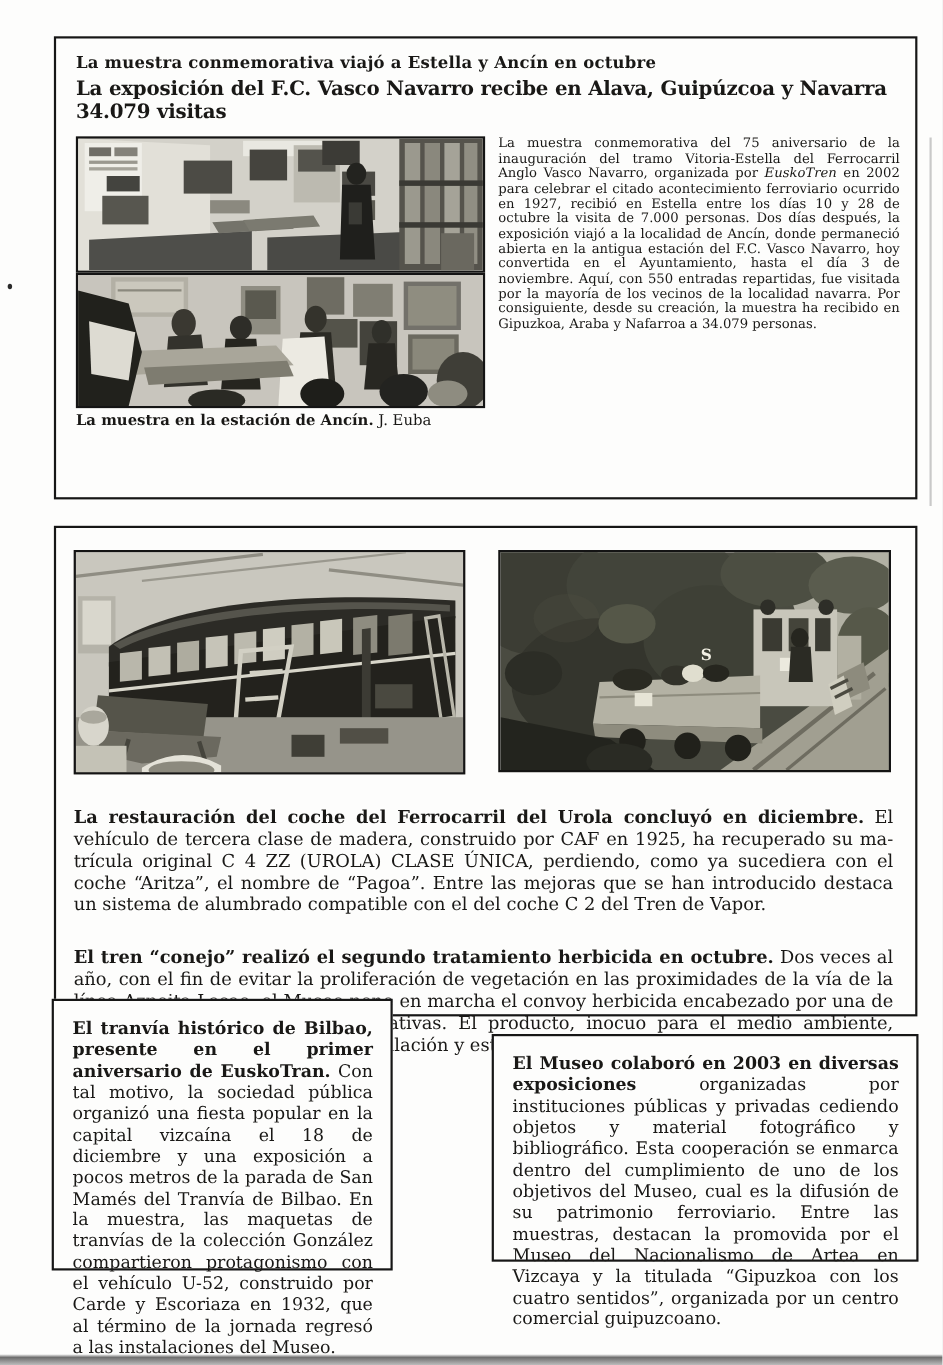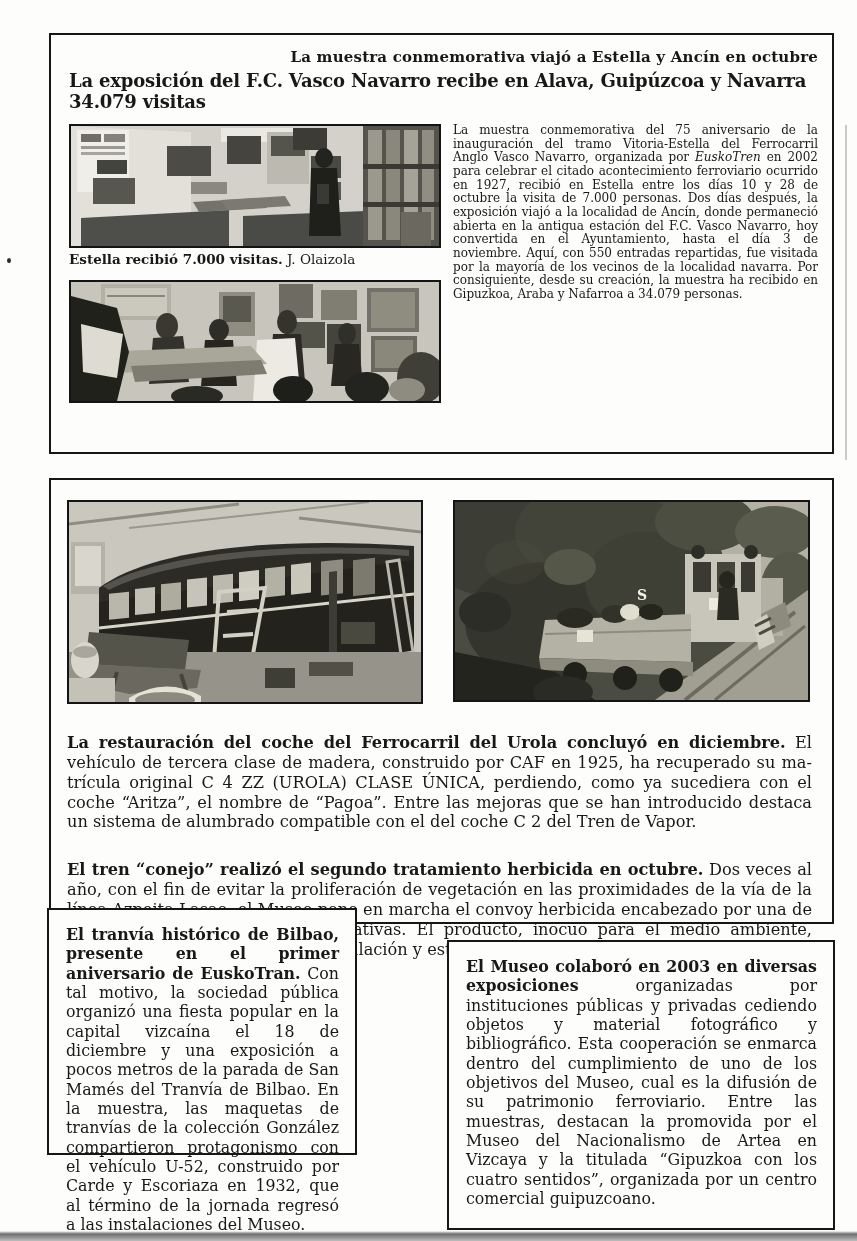--- a/index.html
+++ b/index.html
@@ -12,39 +12,39 @@
     color:#191816;
   }
   .frame{
     position:absolute;
     border:2px solid #161616;
     background:#fdfdfc;
     box-sizing:border-box;
   }
   
   .box1{left:49px;top:33px;width:785px;height:421px;padding:13px 14px 8px 18px;}
-  .kicker{font-weight:bold;font-size:15px;letter-spacing:.2px;text-align:right;}
+  .kicker{font-weight:bold;font-size:15px;letter-spacing:.2px;}
   .headline{font-weight:bold;font-size:18px;line-height:1.14;letter-spacing:-.2px;margin-top:5px;}
   .cols{display:flex;gap:12px;margin-top:12px;}
   .photocol{width:372px;flex:none;}
   .photo{border:2px solid #141414;background:#cfcdc6;box-sizing:border-box;overflow:hidden;}
   .photo svg{display:block;}
   .caption{font-size:13.5px;margin:3px 0 12px 0;line-height:1.25;}
   .caption b{font-weight:bold;}
   .bodycol{flex:1;font-size:12px;line-height:1.14;text-align:justify;}
   .bodycol .it{font-style:italic;}
   
   .box2{left:49px;top:478px;width:785px;height:446px;padding:20px 20px 14px 16px;}
   .photorow{display:flex;gap:30px;}
   .textrow{display:flex;gap:28px;margin-top:29px;flex-direction:column;}
   .tcol{flex:1;font-size:16.2px;line-height:1.225;text-align:justify;}
   .lead{font-weight:bold;}
   
   .box3{left:47px;top:908px;width:310px;height:247px;padding:15px 16px 10px 17px;}
-  .box4{left:447px;top:940px;width:388px;height:290px;padding:15px 16px 10px 17px;}
+  .box4{left:447px;top:940px;width:388px;height:207px;padding:15px 16px 10px 17px;}
   .bbody{font-size:15.8px;line-height:1.225;text-align:justify;}
   
   .scanband{position:absolute;left:0;bottom:0;width:857px;height:10px;
     background:linear-gradient(#fdfdfc 0%,#6e6e6e 30%,#8a8a8a 55%,#bdbdbd 100%);}
   .dot{position:absolute;left:7px;top:258px;width:4px;height:5px;background:#2a2a2a;border-radius:50%;}
   .edgeline{position:absolute;left:845px;top:125px;width:2px;height:335px;background:#c9c9c9;}
 </style>
 </head>
 <body>
 
@@ -86,21 +86,20 @@
             <rect x="292" y="0" width="76" height="120" fill="#55534c"></rect>
             <rect x="297" y="4" width="14" height="110" fill="#9b998e"></rect>
             <rect x="315" y="4" width="14" height="110" fill="#8a887d"></rect>
             <rect x="333" y="4" width="14" height="110" fill="#a5a398"></rect>
             <rect x="351" y="4" width="12" height="110" fill="#908e83"></rect>
             <rect x="292" y="38" width="76" height="5" fill="#3a3934"></rect>
             <rect x="292" y="76" width="76" height="5" fill="#3a3934"></rect>
             <rect x="330" y="86" width="30" height="34" fill="#6a685f"></rect>
           </svg>
         </div>
-        <div class="caption"><b>Estella recibió 7.000 visitas.</b><span> J. Olaizola</span></div>
 
         <div class="photo" style="height:123px">
           <svg width="368" height="119" viewBox="0 0 368 119">
             <rect width="368" height="119" fill="#c8c5bd"></rect>
             <rect x="30" y="2" width="70" height="36" fill="#b3b0a5"></rect>
             <rect x="34" y="6" width="62" height="28" fill="#cbc8bd"></rect>
             <line x1="36" y1="14" x2="94" y2="14" stroke="#8b897e" stroke-width="2"></line>
             <rect x="148" y="10" width="36" height="44" fill="#8f8d82"></rect>
             <rect x="152" y="14" width="28" height="26" fill="#5a594f"></rect>
             <rect x="208" y="2" width="34" height="34" fill="#6e6c62"></rect>
@@ -125,20 +124,21 @@
             <polygon points="0,18 56,30 62,119 0,119" fill="#232URL" opacity="0"></polygon>
             <path d="M0,14 L46,26 L58,70 L46,119 L0,119 Z" fill="#21211c"></path>
             <path d="M10,42 L52,52 L46,96 L12,90 Z" fill="#dddbd2"></path>
             <ellipse cx="222" cy="108" rx="20" ry="14" fill="#1e1e1a"></ellipse>
             <ellipse cx="296" cy="106" rx="22" ry="16" fill="#232320"></ellipse>
             <ellipse cx="350" cy="96" rx="24" ry="26" fill="#3f3e37"></ellipse>
             <ellipse cx="336" cy="108" rx="18" ry="12" fill="#8e8c80"></ellipse>
             <ellipse cx="126" cy="114" rx="26" ry="10" fill="#2a2a24"></ellipse>
           </svg>
         </div>
+        <div class="caption"><b>La muestra en la estación de Ancín.</b><span> J. Euba</span></div>
 
       </div>
       <div class="bodycol"><span>La muestra conmemorativa del 75 aniversario de la inauguración del tramo Vitoria-Estella del Ferrocarril Anglo Vasco Navarro, organizada por </span><span class="it">EuskoTren</span><span> en 2002 para celebrar el citado acontecimiento ferroviario ocurrido en 1927, recibió en Estella entre los días 10 y 28 de octubre la visita de 7.000 personas. Dos días después, la exposición viajó a la localidad de Ancín, donde permaneció abierta en la antigua estación del F.C. Vasco Navarro, hoy convertida en el Ayuntamiento, hasta el día 3 de noviembre. Aquí, con 550 entradas repartidas, fue visitada por la mayoría de los vecinos de la localidad navarra. Por consiguiente, desde su creación, la muestra ha recibido en Gipuzkoa, Araba y Nafarroa a 34.079 personas.</span></div>
     </div>
   </div>
 
   <div class="frame box2">
     <div class="photorow">
 
       <div class="photo" style="width:356px;height:204px;flex:none">

